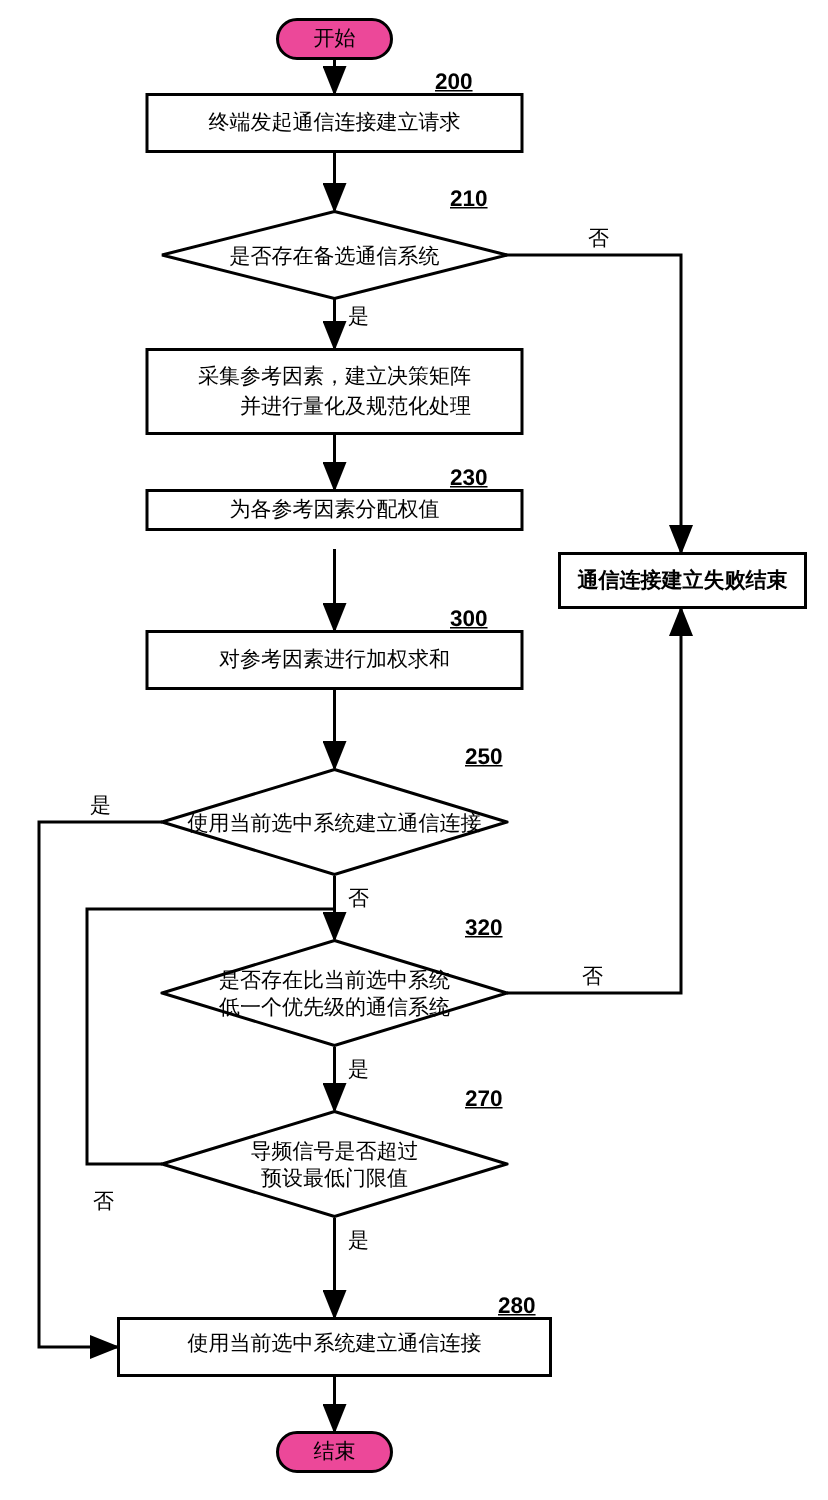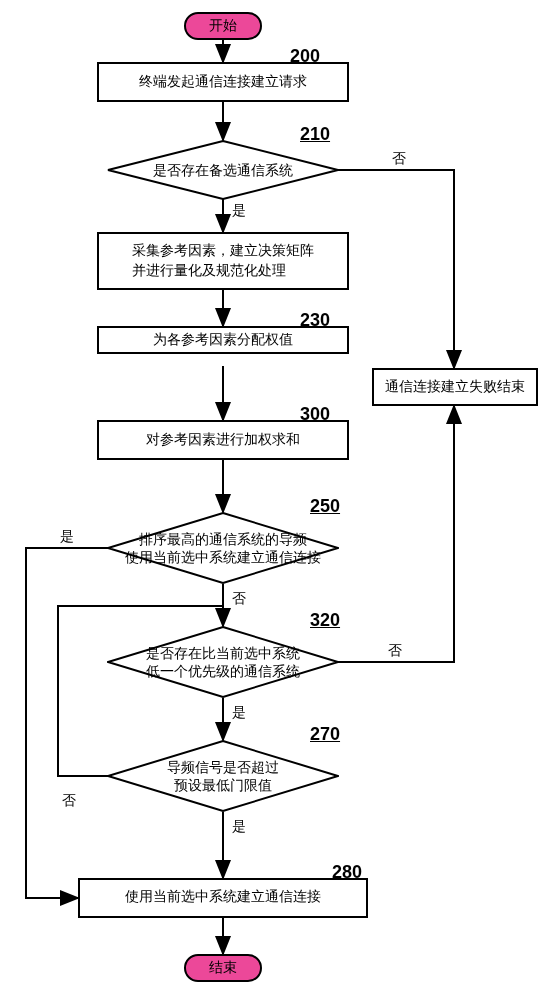--- a/index.html
+++ b/index.html
@@ -23,21 +23,21 @@
     justify-content: center;
     background: #ec4899;
   }
   .process {
     position: absolute;
     border: 2px solid #000;
     background: #fff;
     display: flex;
     align-items: center;
     justify-content: center;
-    text-align: left;
+    text-align: right;
     line-height: 1.4;
     padding: 6px 4px;
   }
   .decision {
     position: absolute;
     width: 232px;
     height: 72px;
   }
   .decision svg {
     position: absolute;
@@ -51,21 +51,21 @@
     flex-direction: column;
     align-items: center;
     justify-content: center;
     text-align: center;
     line-height: 1.3;
   }
   .step-num {
     position: absolute;
     font-weight: bold;
     text-decoration: underline;
-    font-size: 18px;
+    font-size: 15px;
   }
   .edge-label {
     position: absolute;
     font-size: 14px;
     background: #fff;
   }
   svg.flow {
     position: absolute;
     top: 0; left: 0;
     width: 552px;
@@ -139,36 +139,35 @@
     <div>采集参考因素，建立决策矩阵</div>
     <div>并进行量化及规范化处理</div>
   </div>
 </div>
 
 <div class="step-num" style="left:300px; top:310px;">230</div>
 <div class="process" style="left:97px; top:326px; width:252px; height:28px;">
   <span>为各参考因素分配权值</span>
 </div>
 
-<div class="process" style="left:372px; top:368px; width:166px; height:38px;">
+<div class="process" style="left:372px; top:368px; width:166px; height:38px;font-weight:bold;">
   <span>通信连接建立失败结束</span>
 </div>
 
 <div class="step-num" style="left:300px; top:404px;">300</div>
 <div class="process" style="left:97px; top:420px; width:252px; height:40px;">
   <span>对参考因素进行加权求和</span>
 </div>
 
 <div class="step-num" style="left:310px; top:496px;">250</div>
 <div class="decision" style="left:107px; top:512px; width:232px; height:72px;">
   <svg viewBox="0 0 232 72" preserveAspectRatio="none">
       <polygon points="116,1 231,36 116,71 1,36" fill="#fff" stroke="#000" stroke-width="2"></polygon>
     </svg>
   <div class="dtext">
-    <div>排序最高的通信系统的导频</div>
     <div>使用当前选中系统建立通信连接</div>
   </div>
 </div>
 <div class="edge-label" style="left:60px; top:528px;">是</div>
 <div class="edge-label" style="left:232px; top:590px;">否</div>
 
 <div class="step-num" style="left:310px; top:610px;">320</div>
 <div class="decision" style="left:107px; top:626px; width:232px; height:72px;">
   <svg viewBox="0 0 232 72" preserveAspectRatio="none">
       <polygon points="116,1 231,36 116,71 1,36" fill="#fff" stroke="#000" stroke-width="2"></polygon>

